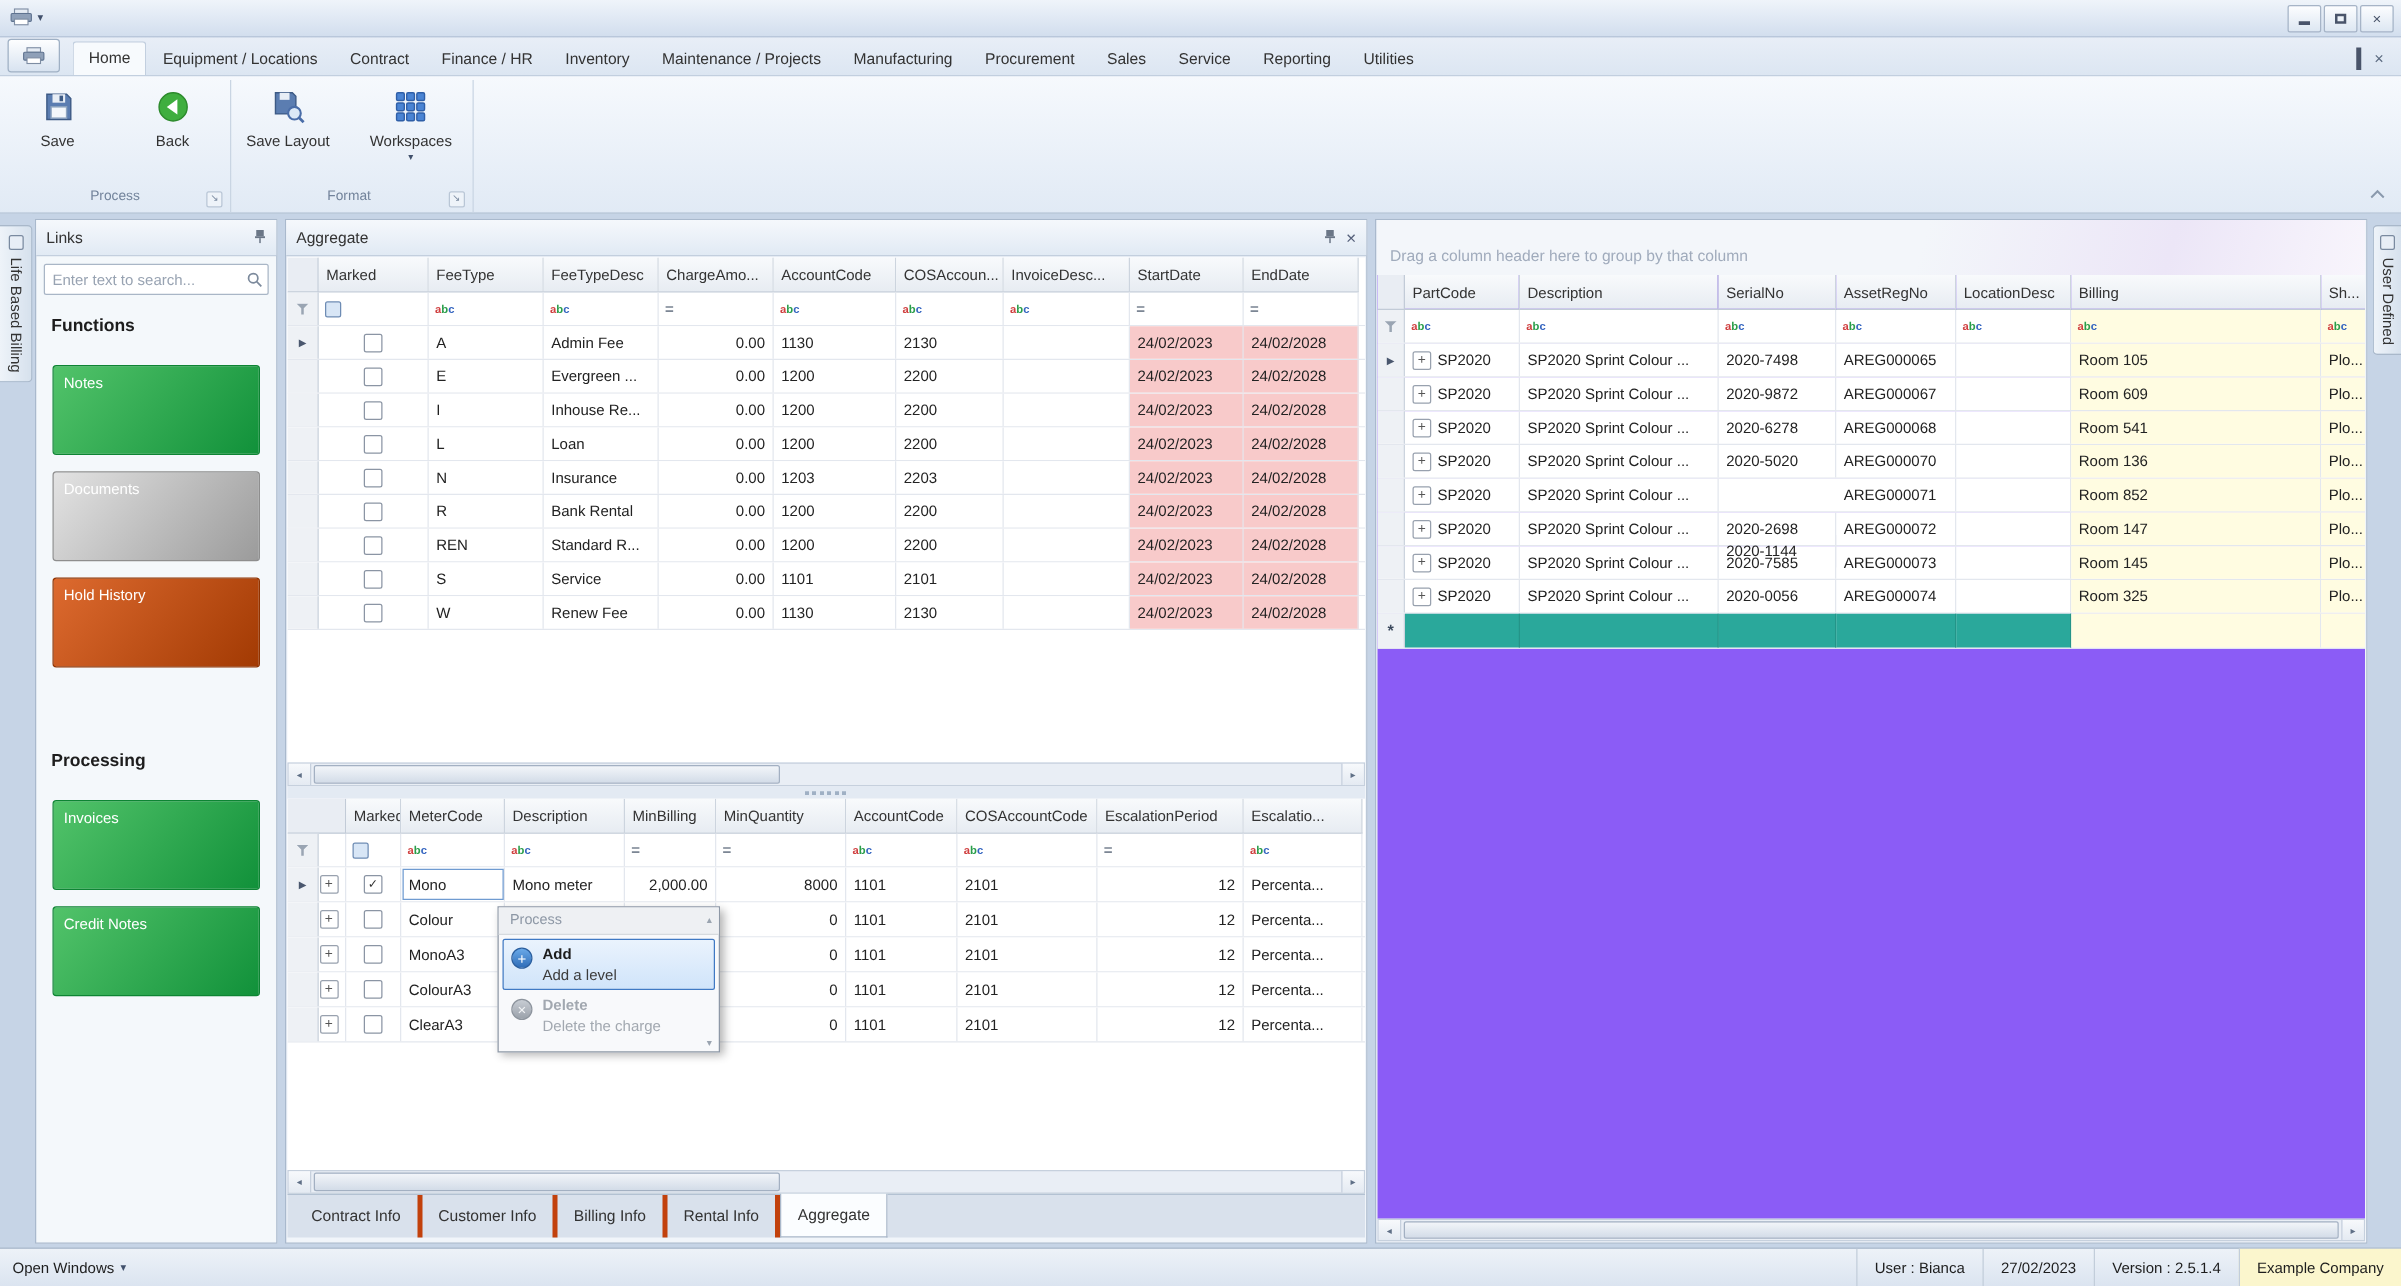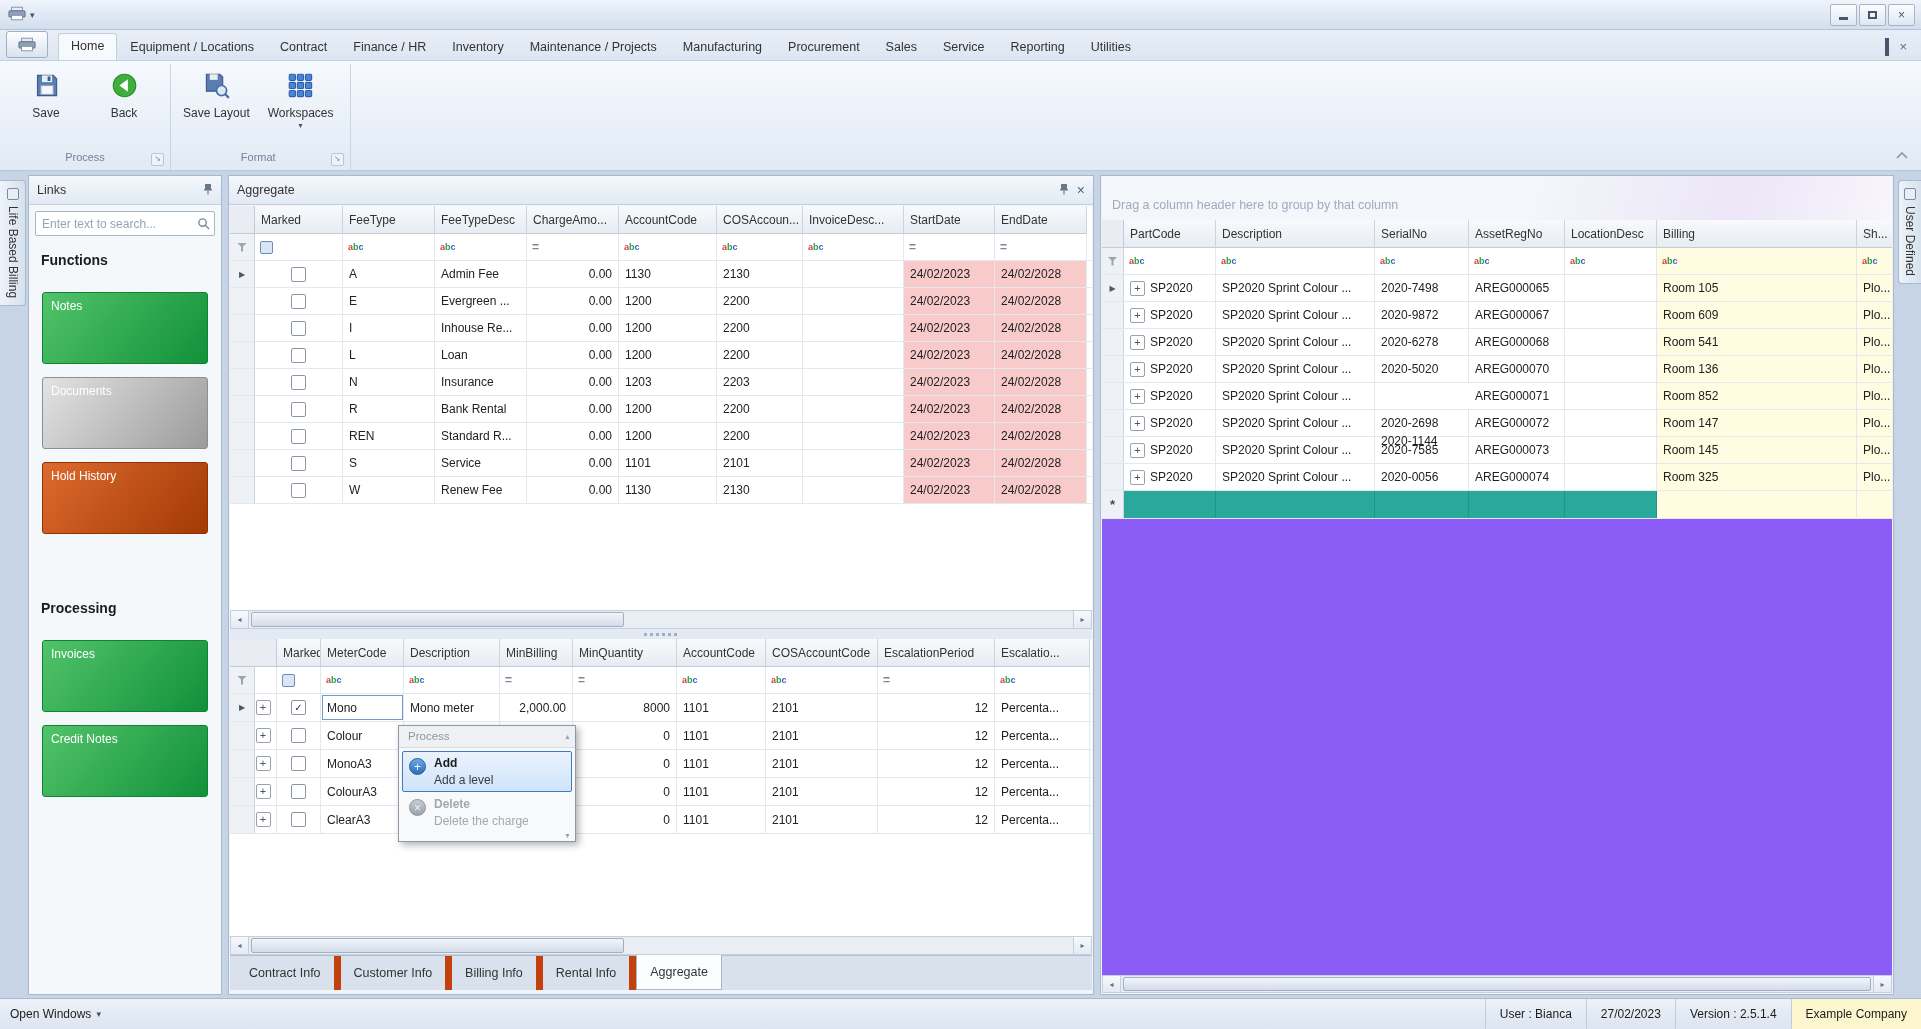--- a/index.html
+++ b/index.html
@@ -22,21 +22,21 @@
   .app-btn{width:40px;height:25px;margin:0 10px 2px 0;border:1px solid #9fb0c4;border-radius:3px;
     background:linear-gradient(#fdfeff,#d8e3f0);display:flex;align-items:center;justify-content:center}
   .rtabs{display:flex;align-items:flex-end;height:100%}
   .rtab{padding:6px 13px 6px;font-size:12.5px;color:#333;white-space:nowrap}
   .rtab.active{background:#f7fafd;border:1px solid #c2cfdf;border-bottom:none;border-radius:3px 3px 0 0;padding:5px 12px 7px}
   .mdi-btns{margin-left:auto;display:flex;gap:10px;align-items:center;padding:0 8px 6px 0;color:#5c6b80}
   
   .ribbon{position:absolute;top:61px;left:0;width:100%;height:110px;box-sizing:border-box;
     background:linear-gradient(#f6f9fd,#e1eaf5);border-bottom:1px solid #b9c7d8;display:flex;padding:3px 0 0 4px}
   .rgroup{display:flex;flex-direction:column;padding:2px 10px 2px 6px;border-right:1px solid #c9d5e3;position:relative}
-  .rbtns{flex:1;display:flex;align-items:flex-start;gap:6px}
+  .rbtns{flex:1;display:flex;align-items:flex-start;gap:20px}
   .rbtn{min-width:60px;padding:6px 6px 2px;display:flex;flex-direction:column;align-items:center;gap:4px;
     font-size:12px;color:#333;border-radius:3px}
   .drop-caret{font-size:8px;color:#41506b;line-height:4px}
   .rgroup-cap{height:17px;text-align:center;font-size:11px;color:#72839b;position:relative;padding:0 4px}
   .launcher{position:absolute;right:-4px;top:2px;width:11px;height:11px;line-height:10px;text-align:center;
     font-size:8px;color:#7e8da3;border:1px solid #b9c6d6;border-radius:2px;background:#eef3f9}
   .ribbon-collapse{position:absolute;right:12px;bottom:8px}
   
   .side-strip{position:absolute;top:171px;bottom:31px;width:26px;background:#c6d4e6}
   .side-strip.left{left:0}
@@ -70,21 +70,21 @@
   
   .agg-panel{left:228px;top:175px;width:866px;height:820px}
   .agg-panel>.zone{position:absolute;left:1px;right:1px}
   .fee-area{top:30px;height:404px;background:#fff;overflow:hidden}
   .fee-hscroll{top:434px;height:19px}
   .splitter{top:453px;height:10px;background:#e3eaf3;display:flex;align-items:center;justify-content:center}
   .grip{width:34px;height:3px;background:repeating-linear-gradient(90deg,#9fb0c4 0 3px,transparent 3px 6px)}
   .meter-area{top:463px;height:297px;background:#fff;overflow:hidden}
   .meter-hscroll{top:760px;height:19px}
   .bottom-tabs{top:779px;height:34px;background:#d9e1ec;border-top:1px solid #b3c1d2;display:flex;align-items:stretch;padding-left:6px;position:absolute}
-  .btab{display:flex;align-items:center;padding:0 13px;font-size:12.5px;color:#333;border-right:7px solid #c2410c}
+  .btab{display:flex;align-items:center;padding:0 13px;font-size:12.5px;color:#333;border-right:4px solid #c2410c}
   .btab.active{background:#fbfdff;border:1px solid #a9b7c9;border-top:none;margin-top:-1px}
   
   .grow{display:flex;height:26px;border-bottom:1px solid #e3e7ee;background:#fff;align-items:stretch}
   .mrow{height:27px}
   .newrow{height:27px}
   .gc{display:inline-flex;align-items:center;flex:0 0 auto;height:100%;box-sizing:border-box;
      border-right:1px solid #e3e7ee;padding:0 6px;overflow:hidden;white-space:nowrap;font-size:12px;color:#222}
   .ghead{height:28px;border-bottom:none;background:none}
   .hcell{background:linear-gradient(#f8fafc,#e7ecf2);border-right:1px solid #ccd4de;border-bottom:1px solid #c2cbd7;color:#333}
   .hind{background:#e9edf3;border-right:1px solid #c2cbd7;border-bottom:1px solid #c2cbd7}

